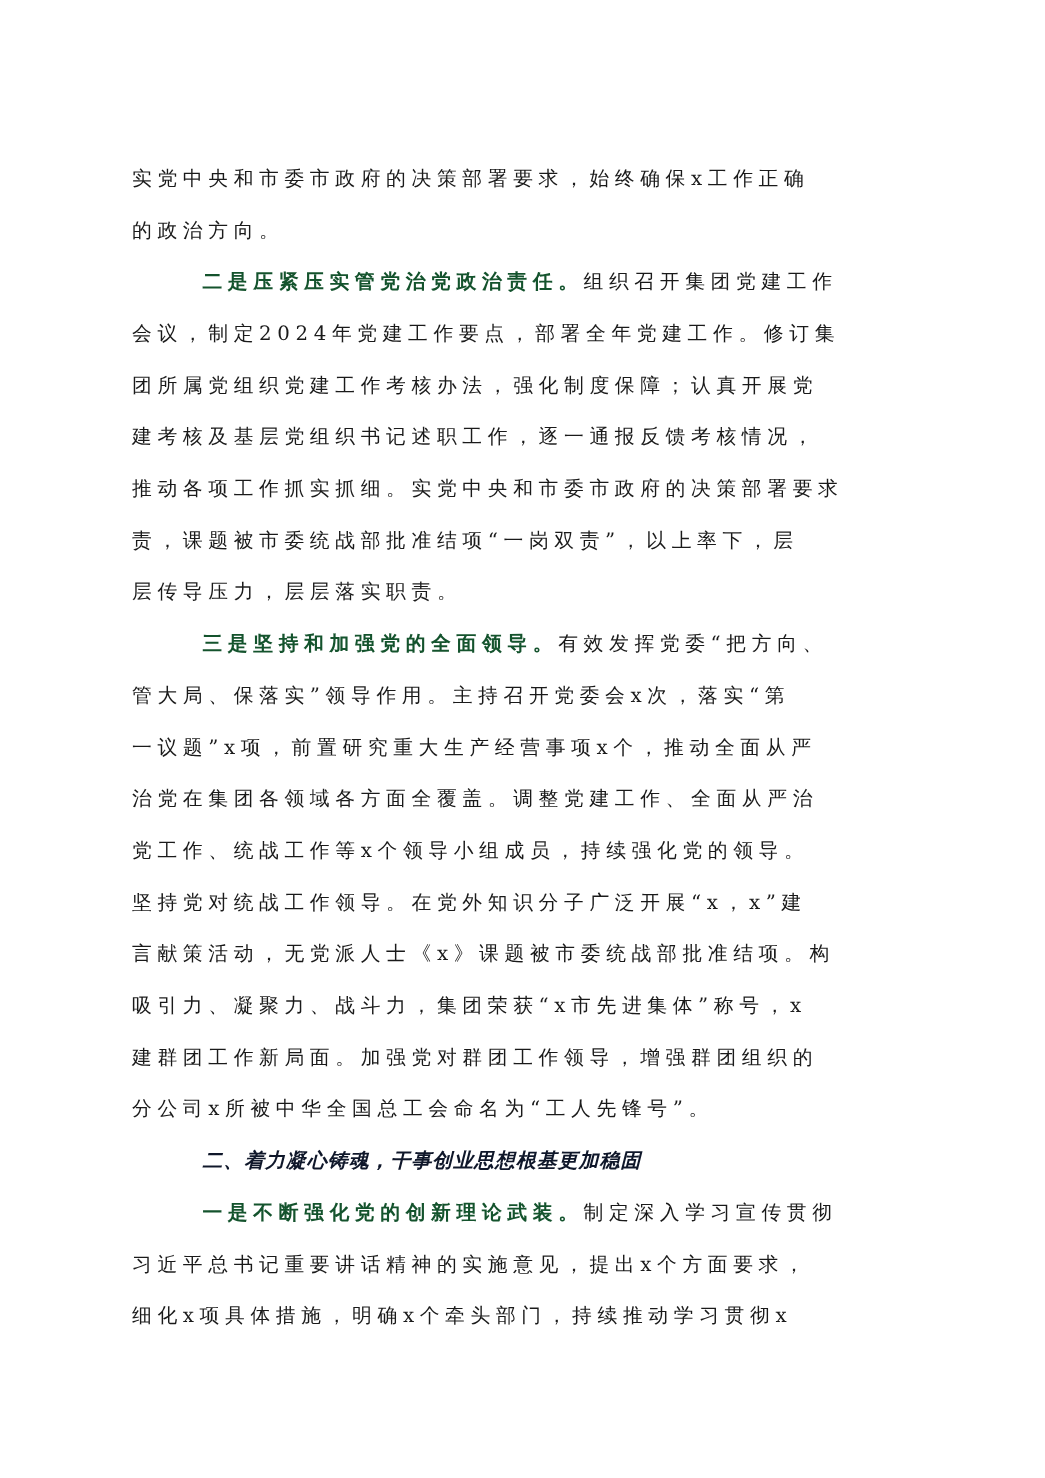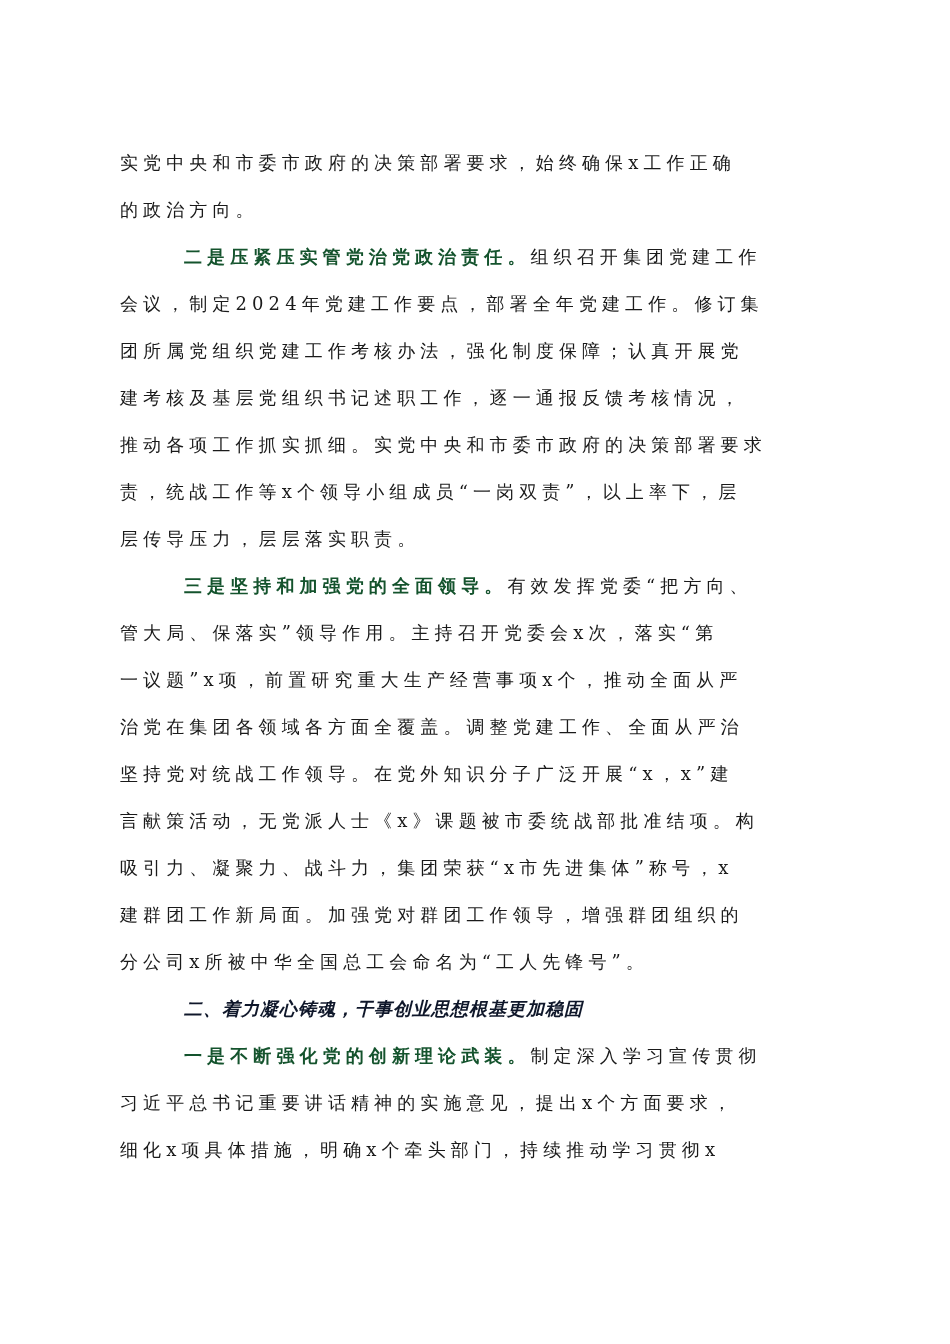--- a/index.html
+++ b/index.html
@@ -49,27 +49,28 @@
 <div class="page">
 
   <div class="line">实党中央和市委市政府的决策部署要求，始终确保x工作正确</div>
   <div class="line">的政治方向。</div>
 
   <div class="line indent"><span class="lead">二是压紧压实管党治党政治责任。</span><span>组织召开集团党建工作</span></div>
   <div class="line">会议，制定2024年党建工作要点，部署全年党建工作。修订集</div>
   <div class="line">团所属党组织党建工作考核办法，强化制度保障；认真开展党</div>
   <div class="line">建考核及基层党组织书记述职工作，逐一通报反馈考核情况，</div>
   <div class="line">推动各项工作抓实抓细。实党中央和市委市政府的决策部署要求</div>
-  <div class="line">责，统战工作等x个领导小组成员“一岗双责”，以上率下，层</div>
+  <div class="line">责，课题被市委统战部批准结项“一岗双责”，以上率下，层</div>
   <div class="line">层传导压力，层层落实职责。</div>
 
   <div class="line indent"><span class="lead">三是坚持和加强党的全面领导。</span><span>有效发挥党委“把方向、</span></div>
   <div class="line">管大局、保落实”领导作用。主持召开党委会x次，落实“第</div>
   <div class="line">一议题”x项，前置研究重大生产经营事项x个，推动全面从严</div>
   <div class="line">治党在集团各领域各方面全覆盖。调整党建工作、全面从严治</div>
+  <div class="line">党工作、统战工作等x个领导小组成员，持续强化党的领导。</div>
   <div class="line">坚持党对统战工作领导。在党外知识分子广泛开展“x，x”建</div>
   <div class="line">言献策活动，无党派人士《x》课题被市委统战部批准结项。构</div>
   <div class="line">吸引力、凝聚力、战斗力，集团荣获“x市先进集体”称号，x</div>
   <div class="line">建群团工作新局面。加强党对群团工作领导，增强群团组织的</div>
   <div class="line">分公司x所被中华全国总工会命名为“工人先锋号”。</div>
 
   <div class="line indent heading">二、着力凝心铸魂，干事创业思想根基更加稳固</div>
 
   <div class="line indent"><span class="lead">一是不断强化党的创新理论武装。</span><span>制定深入学习宣传贯彻</span></div>
   <div class="line">习近平总书记重要讲话精神的实施意见，提出x个方面要求，</div>

